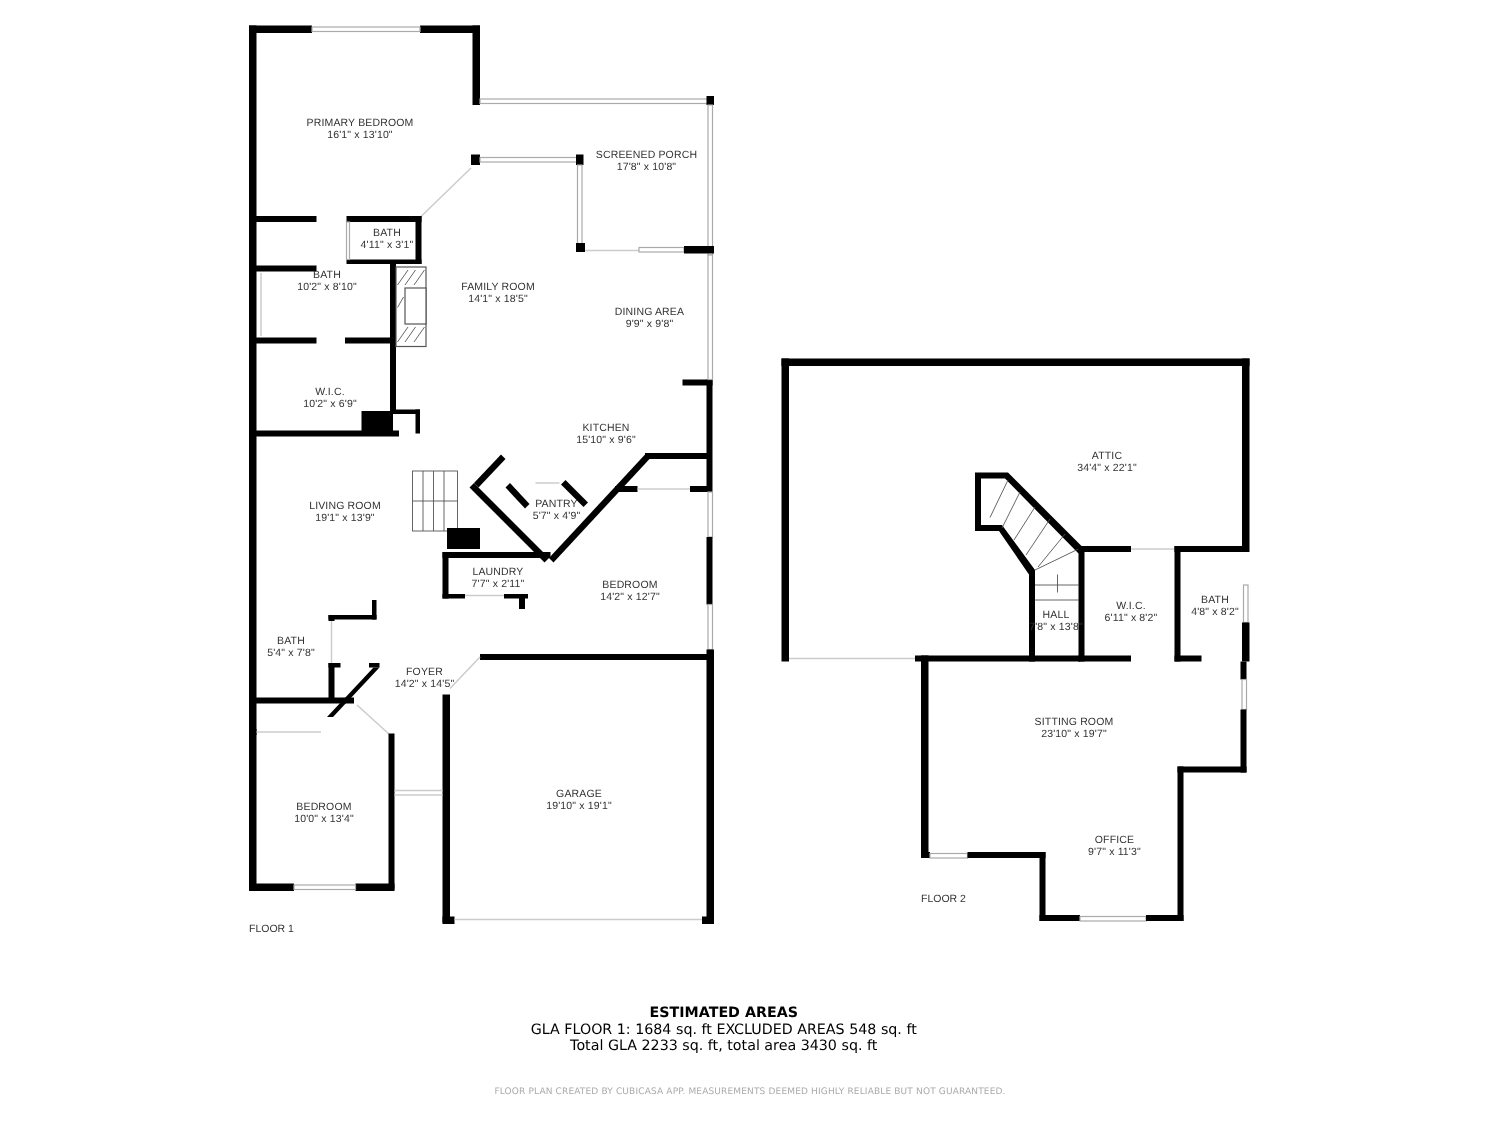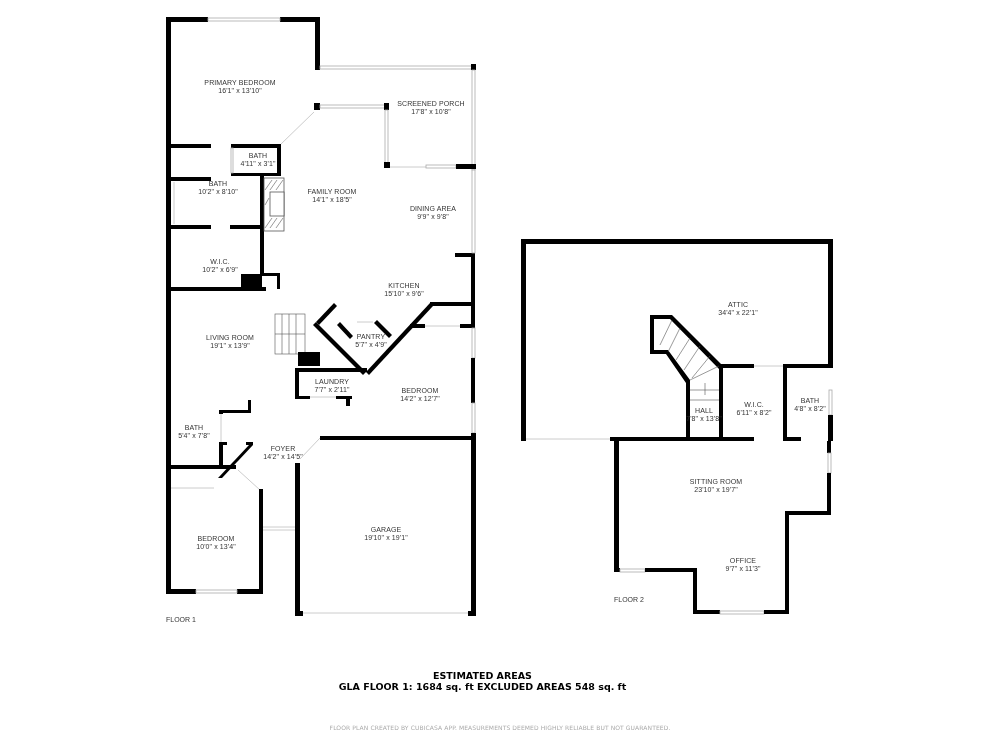--- a/index.html
+++ b/index.html
@@ -6,21 +6,21 @@
     body { width:1000px; height:750px; position:relative; overflow:hidden; font-family:"DejaVu Sans", sans-serif; }
     svg#plan { position:absolute; left:0; top:0; width:1000px; height:750px; }
     .wall { fill:#000; }
     .win { fill:#fff; stroke:#aaa; stroke-width:0.8; }
     .open { stroke:#ccc; stroke-width:1; fill:none; }
     .room-label { position:absolute; transform:translateX(-50%); text-align:center; font-family:"Liberation Sans", sans-serif; font-size:7px; color:#333; line-height:8px; white-space:nowrap; letter-spacing:0.1px; }
     .room-label .dims { display:block; }
     .floor-label { position:absolute; font-family:"Liberation Sans", sans-serif; font-size:7px; color:#333; }
     .areas { position:absolute; left:0; width:925px; top:670px; text-align:center; font-family:"DejaVu Sans", sans-serif; color:#000;margin-left:20px; }
     .areas .title { font-weight:bold; font-size:9.5px; line-height:11px; }
-    .areas .line { font-size:9.5px; line-height:11px;font-weight:bold; }
+    .areas .line { font-size:9.5px; line-height:11px; }
     .disclaimer { position:absolute; left:0; width:1000px; top:724px; text-align:center; font-family:"DejaVu Sans", sans-serif; font-size:6px; color:#aaa; letter-spacing:0.1px; }
   </style>
 </head>
 <body>
 
 <svg id="plan" viewBox="0 0 1000 750" xmlns="http://www.w3.org/2000/svg">
 
   <g>
 
     <rect class="wall" x="166" y="17" width="5" height="574"></rect>
@@ -282,14 +282,15 @@
 </div>
 <div class="room-label" style="left:743px; top:557px;">
   <span>OFFICE</span>
   <span class="dims">9'7" x 11'3"</span>
 </div>
 <div class="floor-label" style="left:614px; top:596px;">FLOOR 2</div>
 
 <div class="areas">
   <div class="title">ESTIMATED AREAS</div>
   <div class="line">GLA FLOOR 1: 1684 sq. ft EXCLUDED AREAS 548 sq. ft</div>
+  <div class="line">Total GLA 2233 sq. ft, total area 3430 sq. ft</div>
 </div>
 <div class="disclaimer">FLOOR PLAN CREATED BY CUBICASA APP. MEASUREMENTS DEEMED HIGHLY RELIABLE BUT NOT GUARANTEED.</div>
 
 </body></html>

